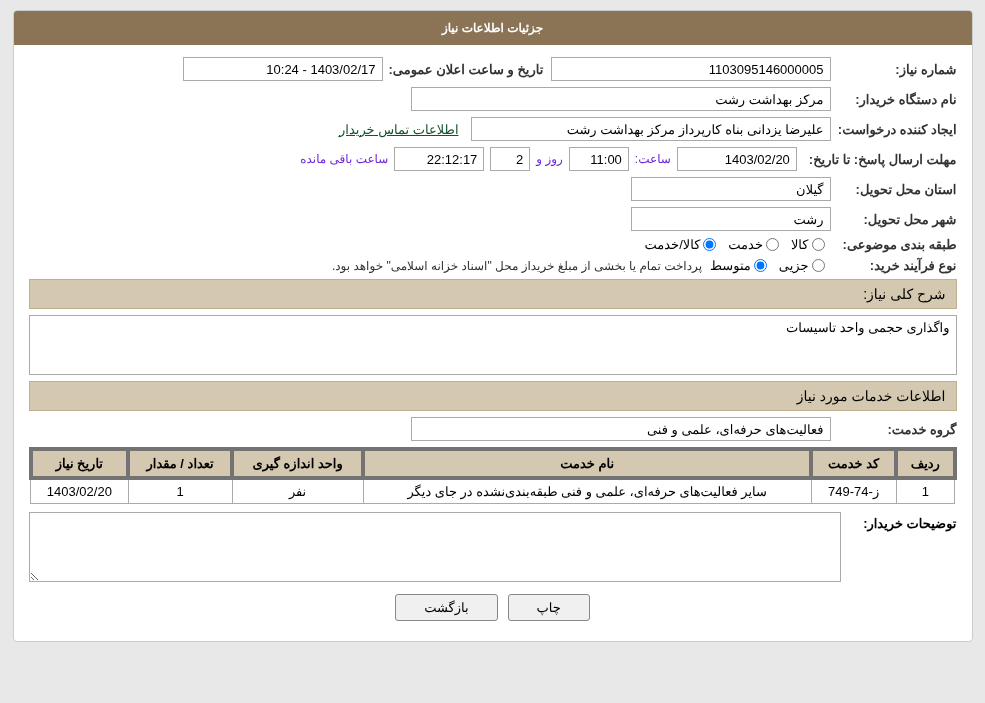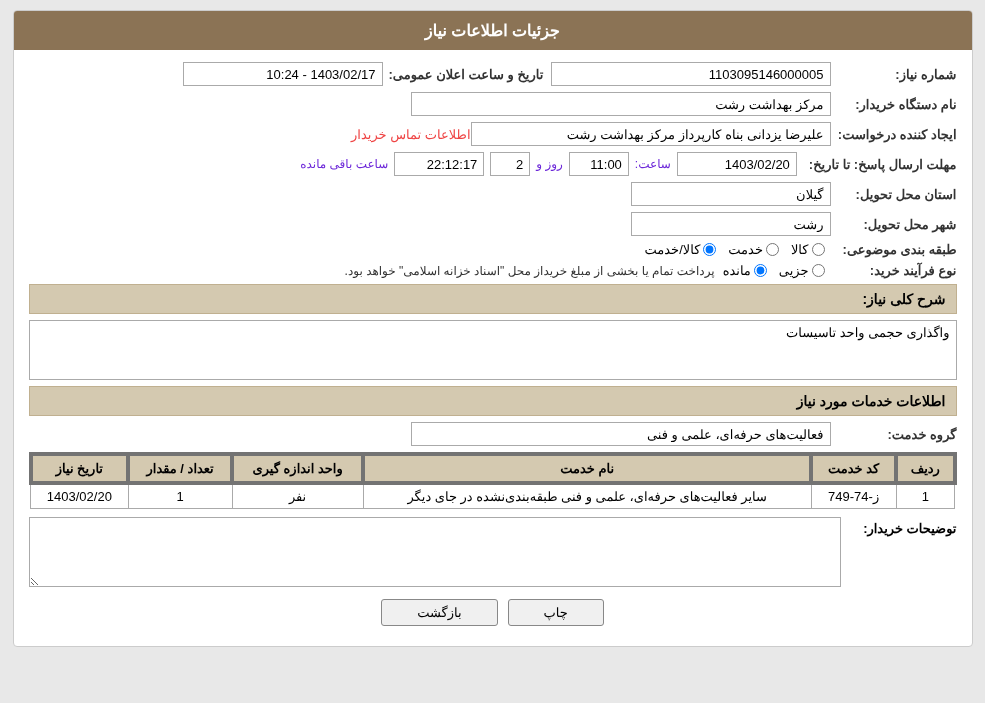--- a/index.html
+++ b/index.html
@@ -19,21 +19,21 @@
       width: 960px;
       border: 1px solid #ccc;
       border-radius: 4px;
       overflow: hidden;
     }
     .page-header {
       background: #8B7355;
       color: #fff;
       text-align: center;
       padding: 10px 0;
-      font-size: 16px;
+      font-size: 12px;
       font-weight: bold;
     }
     .content {
       padding: 12px 15px;
     }
     .form-row {
       display: flex;
       align-items: center;
       margin-bottom: 6px;
       flex-wrap: wrap;
@@ -53,23 +53,24 @@
       padding: 2px 6px;
       font-size: 13px;
       font-family: Tahoma, Arial, sans-serif;
       direction: rtl;
     }
     .input-wide { width: 280px; }
     .input-medium { width: 200px; }
     .input-small { width: 120px; }
     .input-xsmall { width: 60px; }
     .contact-link {
-      color: #ef4444;
+      color: #14532d;
+      text-decoration: underline;
       cursor: pointer;
-      margin-right: 0;
+      margin-right: 12px;
     }
     .deadline-row {
       display: flex;
       align-items: center;
       gap: 6px;
     }
     .deadline-label {
       font-weight: bold;
       min-width: 120px;
       text-align: right;
@@ -81,21 +82,21 @@
       margin-right: 6px;
     }
     .radio-item {
       display: flex;
       align-items: center;
       gap: 3px;
     }
     .section-title {
       background: #d4c9b0;
       padding: 6px 10px;
-      font-weight: bold;
+      font-weight: normal;
       font-size: 14px;
       margin: 0 0 6px 0;
       border: 1px solid #c0b090;
     }
     .description-wrapper {
       display: flex;
       align-items: flex-start;
       gap: 6px;
       margin-bottom: 6px;
     }
@@ -153,21 +154,21 @@
       direction: rtl;
     }
     .buttons-row {
       display: flex;
       justify-content: center;
       gap: 10px;
       margin-top: 12px;
       margin-bottom: 8px;
     }
     .btn {
-      padding: 5px 35px;
+      padding: 5px 28px;
       border: 1px solid #aaa;
       background: #f0f0f0;
       cursor: pointer;
       font-family: Tahoma, Arial, sans-serif;
       font-size: 13px;
       border-radius: 3px;
     }
     .btn-print {
       background: #f0f0f0;
       border-color: #888;
@@ -255,21 +256,21 @@
 
     <div class="form-row">
       <span class="label">نوع فرآیند خرید:</span>
       <div class="radio-group">
         <div class="radio-item">
           <input type="radio" name="purchase_type" style="">
           <span>جزیی</span>
         </div>
         <div class="radio-item">
           <input type="radio" name="purchase_type" checked="" style="">
-          <span>مانده</span>
+          <span>متوسط</span>
         </div>
       </div>
       <span class="purchase-type-note">پرداخت تمام یا بخشی از مبلغ خریداز محل "اسناد خزانه اسلامی" خواهد بود.</span>
     </div>
 
     <div class="section-title">شرح کلی نیاز:</div>
     <div class="description-wrapper">
       <div class="description-content">واگذاری حجمی واحد تاسیسات</div>
     </div>
 

